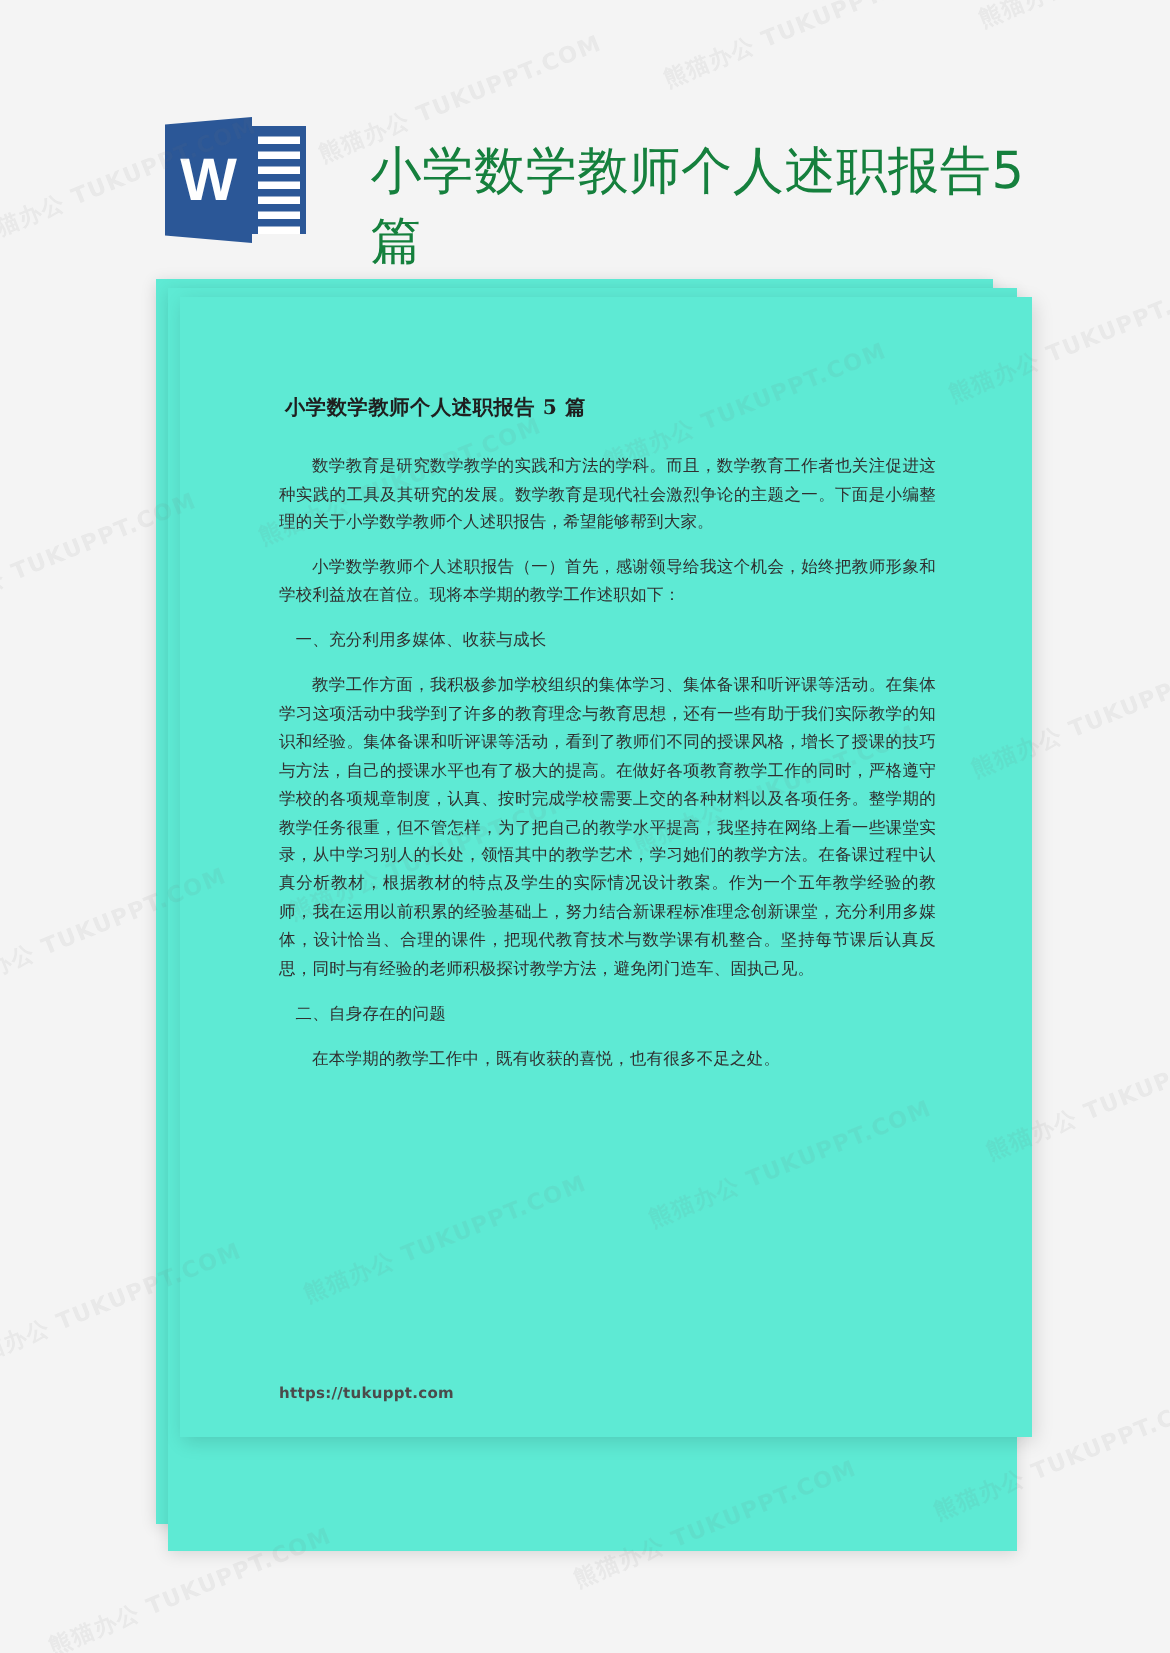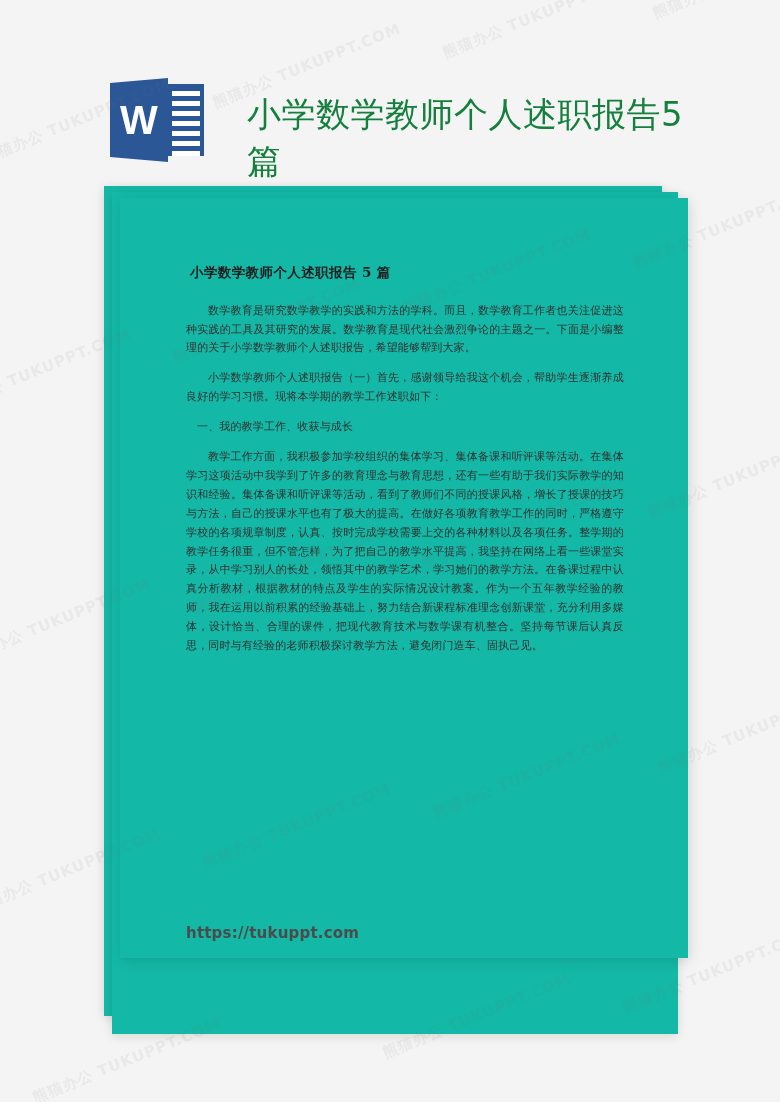--- a/index.html
+++ b/index.html
@@ -106,21 +106,21 @@
   
   #page-stack {
     position: absolute;
     left: 0; top: 0;
     width: 780px;
     height: 1102px;
     z-index: 3;
   }
   .sheet {
     position: absolute;
-    background: #14b8a6;
+    background: #5eead4;
   }
   #sheet-back-2 {
     left: 104px;
     top: 186px;
     width: 558px;
     height: 830px;
     box-shadow: 0 2px 10px rgba(0,0,0,0.14);
   }
   #sheet-back-1 {
     left: 112px;
@@ -168,21 +168,21 @@
   .para.sect {
     text-indent: 1em;
     margin-bottom: 11px;
   }
 
   #doc-footer-url {
     position: absolute;
     left: 66px;
     top: 726px;
     font-family: "DejaVu Sans", "Liberation Sans", sans-serif;
-    font-size: 15px;
+    font-size: 10px;
     font-weight: 700;
     color: #4b4b4b;
     letter-spacing: 0.2px;
     text-align: right;
   }
 </style>
 </head>
 <body>
 
 <div id="watermark-layer">
@@ -234,21 +234,23 @@
 
   <div class="sheet" id="sheet-back-2"></div>
   <div class="sheet" id="sheet-back-1"></div>
 
   <div class="sheet" id="sheet-front">
 
     <div id="doc-content">
       <div id="doc-heading">小学数学教师个人述职报告 5 篇</div>
 
       <p class="para indent">数学教育是研究数学教学的实践和方法的学科。而且，数学教育工作者也关注促进这种实践的工具及其研究的发展。数学教育是现代社会激烈争论的主题之一。下面是小编整理的关于小学数学教师个人述职报告，希望能够帮到大家。</p>
-      <p class="para indent">小学数学教师个人述职报告（一）首先，感谢领导给我这个机会，帮助学生逐渐养成良好的学习习惯。现将本学期的教学工作述职如下：</p>
-      <p class="para sect">一、我的教学工作、收获与成长</p>
+      <p class="para indent">小学数学教师个人述职报告（一）首先，感谢领导给我这个机会，始终把教师形象和学校利益放在首位。现将本学期的教学工作述职如下：</p>
+      <p class="para sect">一、充分利用多媒体、收获与成长</p>
       <p class="para indent">教学工作方面，我积极参加学校组织的集体学习、集体备课和听评课等活动。在集体学习这项活动中我学到了许多的教育理念与教育思想，还有一些有助于我们实际教学的知识和经验。集体备课和听评课等活动，看到了教师们不同的授课风格，增长了授课的技巧与方法，自己的授课水平也有了极大的提高。在做好各项教育教学工作的同时，严格遵守学校的各项规章制度，认真、按时完成学校需要上交的各种材料以及各项任务。整学期的教学任务很重，但不管怎样，为了把自己的教学水平提高，我坚持在网络上看一些课堂实录，从中学习别人的长处，领悟其中的教学艺术，学习她们的教学方法。在备课过程中认真分析教材，根据教材的特点及学生的实际情况设计教案。作为一个五年教学经验的教师，我在运用以前积累的经验基础上，努力结合新课程标准理念创新课堂，充分利用多媒体，设计恰当、合理的课件，把现代教育技术与数学课有机整合。坚持每节课后认真反思，同时与有经验的老师积极探讨教学方法，避免闭门造车、固执己见。</p>
+      <p class="para sect">二、自身存在的问题</p>
+      <p class="para indent">在本学期的教学工作中，既有收获的喜悦，也有很多不足之处。</p>
 
     </div>
 
     <div id="doc-footer-url">https://tukuppt.com</div>
   </div>
 </div>
 
 </body></html>

